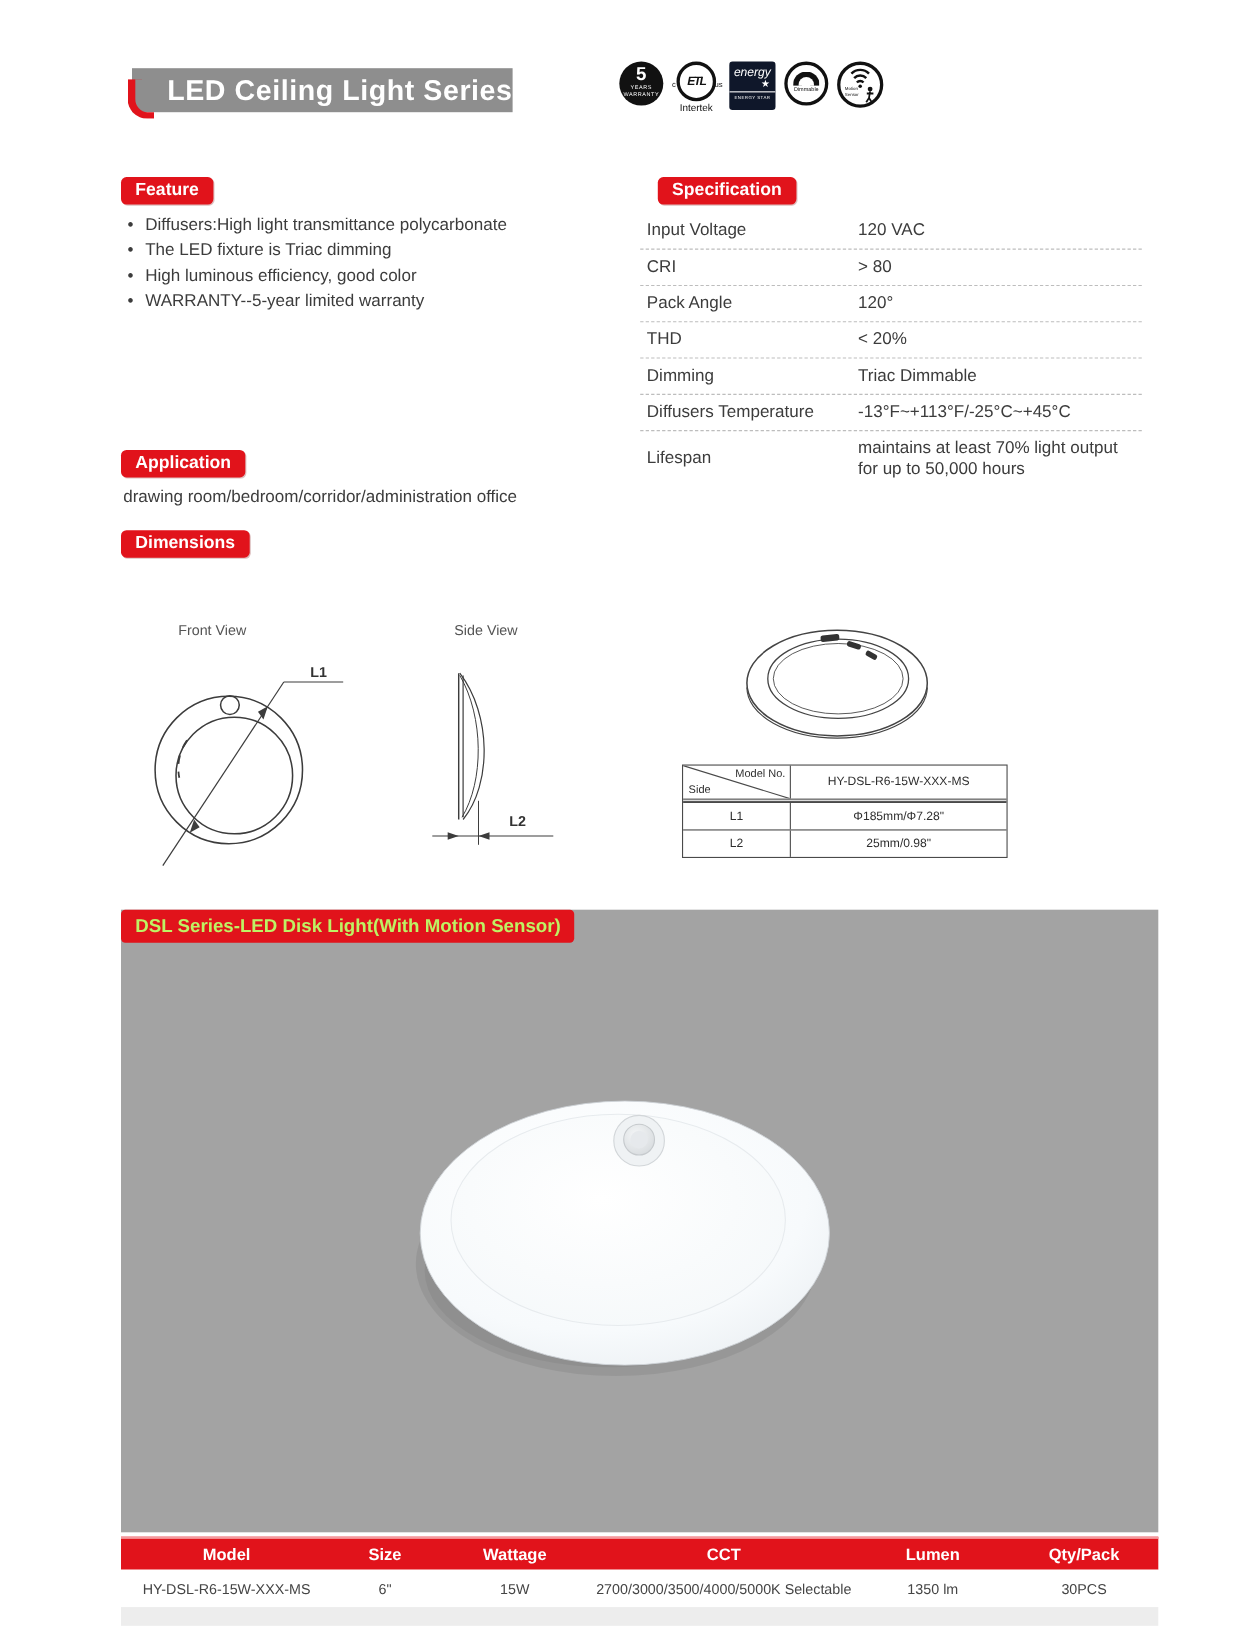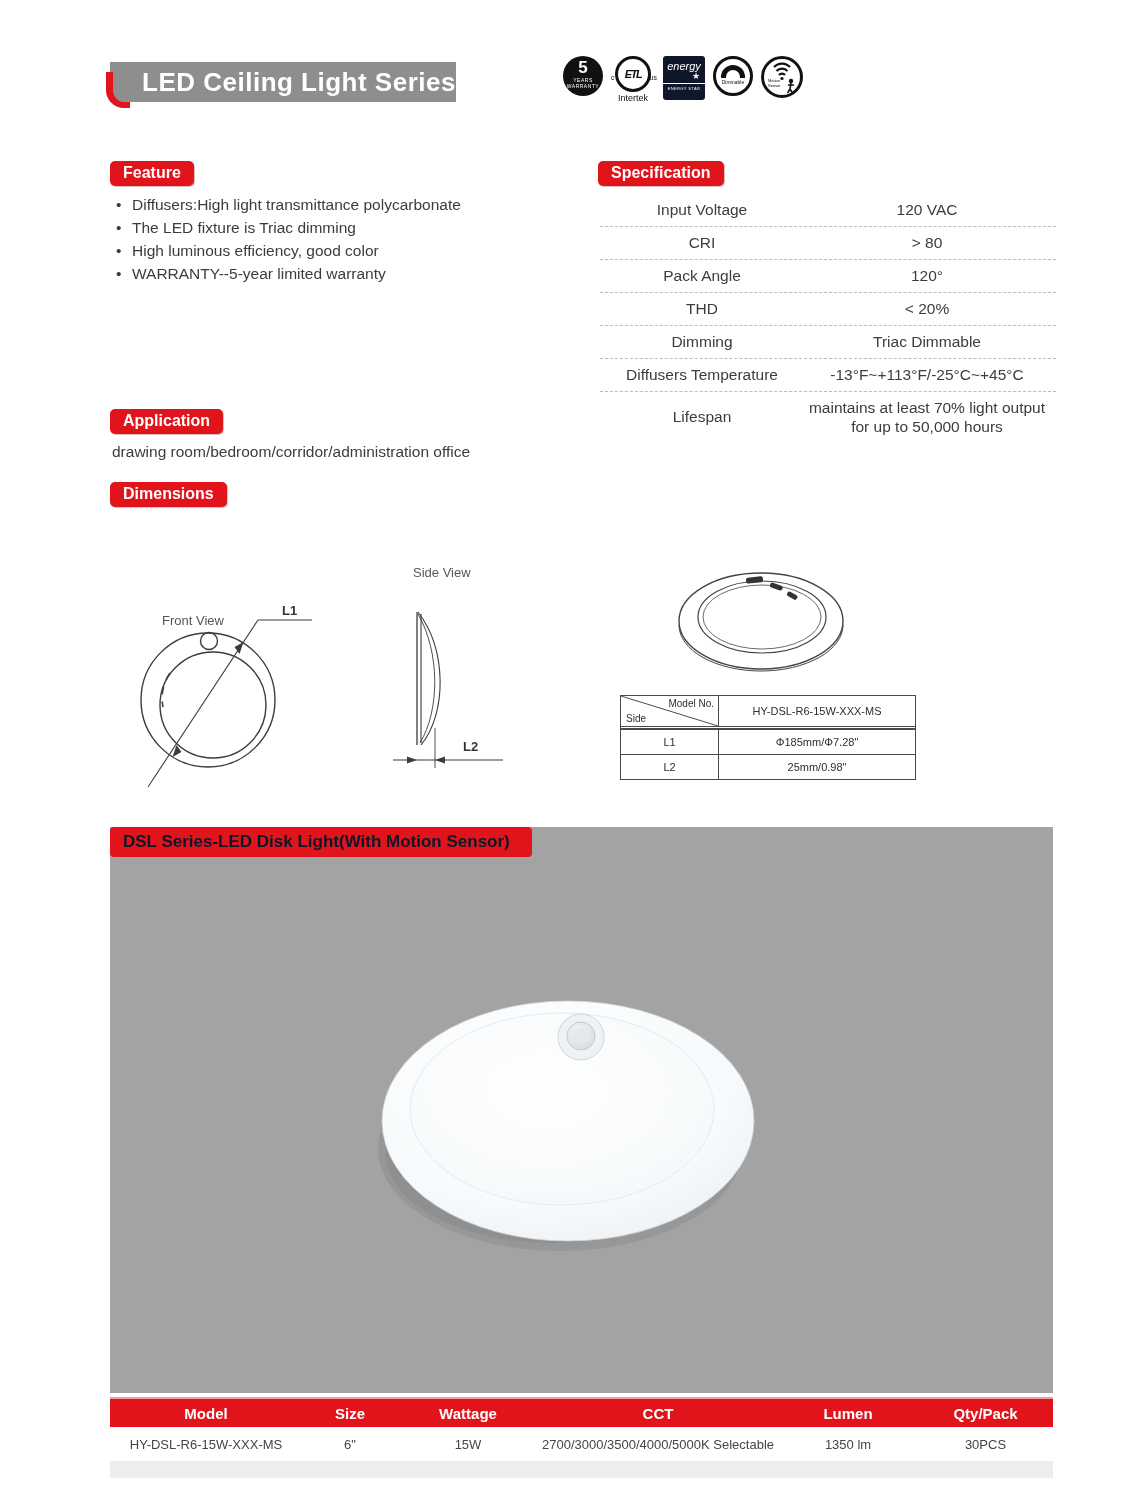--- a/index.html
+++ b/index.html
@@ -1,21 +1,21 @@
 <!DOCTYPE html>
 <html><head>
 <meta charset="utf-8">
 <style>
   * { margin:0; padding:0; box-sizing:border-box; }
   html,body { background:#fff; }
   body { font-family:"Liberation Sans", sans-serif; color:#3c3c3c; }
   #page { position:relative; width:1138px; height:1490px; background:#ffffff; overflow:hidden; }
 
   
-  .title-banner { position:absolute; left:110px; top:62px; width:346px; height:40px;
+  .title-banner { position:absolute; left:120px; top:62px; width:346px; height:40px;
     background:#8e8e8e; color:#ffffff; font-size:26px; font-weight:bold;
     line-height:40px; padding-left:32px; letter-spacing:0.5px; }
   .title-accent { position:absolute; left:-4px; top:10px; width:24px; height:36px;
     border-left:7px solid #e1131b; border-bottom:6px solid #e1131b;
     border-bottom-left-radius:18px; }
 
   
   .certs { position:absolute; left:563px; top:56px; display:flex; gap:8px; align-items:flex-start; }
   .ic { position:relative; }
   .ic-warranty { width:40px; height:40px; border-radius:50%; background:#111;
@@ -45,21 +45,21 @@
   .badge { position:absolute; background:#e1131b; color:#fff; font-weight:bold; font-size:16px;
     padding:3px 13px 4px 13px; border-radius:5px; box-shadow:1px 1px 0 rgba(120,0,0,0.25); }
 
   
   .feature-list { position:absolute; left:112px; top:194px; width:480px; font-size:15.5px; line-height:22px; }
   .bullet { position:relative; padding-left:20px; margin-bottom:1px; }
   .bullet > .line:first-child::before { content:"•"; position:absolute; left:4px; color:#3c3c3c; }
   .app-text { position:absolute; left:112px; top:443px; font-size:15.5px; }
 
   
-  .spec-table { position:absolute; left:600px; top:194px; width:456px; font-size:15.5px;text-align:center; }
+  .spec-table { position:absolute; left:582px; top:194px; width:456px; font-size:15.5px; }
   .spec-row { display:flex; align-items:center; padding:6px 0 7px 6px; border-bottom:1.5px dashed #bdbdbd; min-height:33px; }
   .spec-row:last-child { border-bottom:none; }
   .spec-label { width:192px; flex:none; }
   .spec-value { width:264px; line-height:19px; }
 
   
   .view-label { position:absolute; font-size:13px; color:#555; }
   .drw { position:absolute; }
   .drw text { font-family:"Liberation Sans", sans-serif; }
 
@@ -73,22 +73,22 @@
     display:flex; align-items:center; justify-content:center; }
   .st-c2 { flex:1; display:flex; align-items:center; justify-content:center; }
   .st-head .st-c1, .st-head .st-c2 { height:30px; }
   .st-row:not(.st-head) .st-c1, .st-row:not(.st-head) .st-c2 { height:24px; }
   .st-corner svg { position:absolute; left:0; top:0; width:100%; height:100%; }
   .st-corner .tr { position:absolute; right:4px; top:2px; font-size:10px; }
   .st-corner .bl { position:absolute; left:5px; bottom:2px; font-size:10px; }
 
   
   .photo-box { position:absolute; left:110px; top:827px; width:943px; height:566px; background:#a3a3a3; }
-  .dsl-banner { position:absolute; left:0; top:0; height:30px; background:#e1131b; color:#0f172a;
-    font-weight:bold; font-size:17px; line-height:30px; padding:0 22px 0 13px; border-radius:4px; }
+  .dsl-banner { position:absolute; left:0; top:0; height:30px; background:#e1131b; color:#bef264;
+    font-weight:bold; font-size:17px; line-height:30px; padding:0 12px 0 13px; border-radius:4px; }
 
   
   .order-head { position:absolute; left:110px; top:1397px; width:943px; height:30px; background:#e1131b;
     display:flex; color:#fff; font-weight:bold; font-size:15px; border-top:2px solid #f4999d; }
   .order-row { position:absolute; left:110px; top:1427px; width:943px; height:34px; display:flex;
     font-size:13px; color:#454545; background:#ffffff; }
   .oc { display:flex; align-items:center; justify-content:center; text-align:center; }
   .oc1 { width:192px; } .oc2 { width:96px; } .oc3 { width:140px; }
   .oc4 { width:240px; } .oc5 { width:140px; } .oc6 { width:135px; }
   .footer-strip { position:absolute; left:110px; top:1461px; width:943px; height:17px; background:#ededed; }
@@ -185,21 +185,21 @@
       <div class="spec-label">Diffusers Temperature</div>
       <div class="spec-value">-13°F~+113°F/-25°C~+45°C</div>
     </div>
     <div class="spec-row">
       <div class="spec-label">Lifespan</div>
       <div class="spec-value">maintains at least 70% light output for up to 50,000 hours</div>
     </div>
   </div>
 
   <div class="badge" style="left:110px; top:482px;">Dimensions</div>
-  <div class="view-label" style="left:162px; top:565px;margin-top:48px;">Front View</div>
+  <div class="view-label" style="left:162px; top:565px;">Front View</div>
   <div class="view-label" style="left:413px; top:565px;">Side View</div>
 
   <svg class="drw" style="left:130px; top:585px;" width="210" height="210" viewBox="0 0 210 210">
     <circle cx="78" cy="115" r="67" fill="none" stroke="#3c3c3c" stroke-width="1.4"></circle>
     <circle cx="83" cy="120" r="53" fill="none" stroke="#3c3c3c" stroke-width="1.4"></circle>
     <circle cx="79" cy="56" r="8.5" fill="none" stroke="#3c3c3c" stroke-width="1.4"></circle>
     <path d="M40,88 A44,44 0 0 0 33,122" fill="none" stroke="#3c3c3c" stroke-width="1.6" stroke-dasharray="8 7"></path>
     <line x1="18" y1="202" x2="128" y2="35" stroke="#3c3c3c" stroke-width="1.1"></line>
     <line x1="128" y1="35" x2="182" y2="35" stroke="#3c3c3c" stroke-width="1.1"></line>
     <polygon points="113.5,57 104.5,62 109.5,69" fill="#3c3c3c"></polygon>

